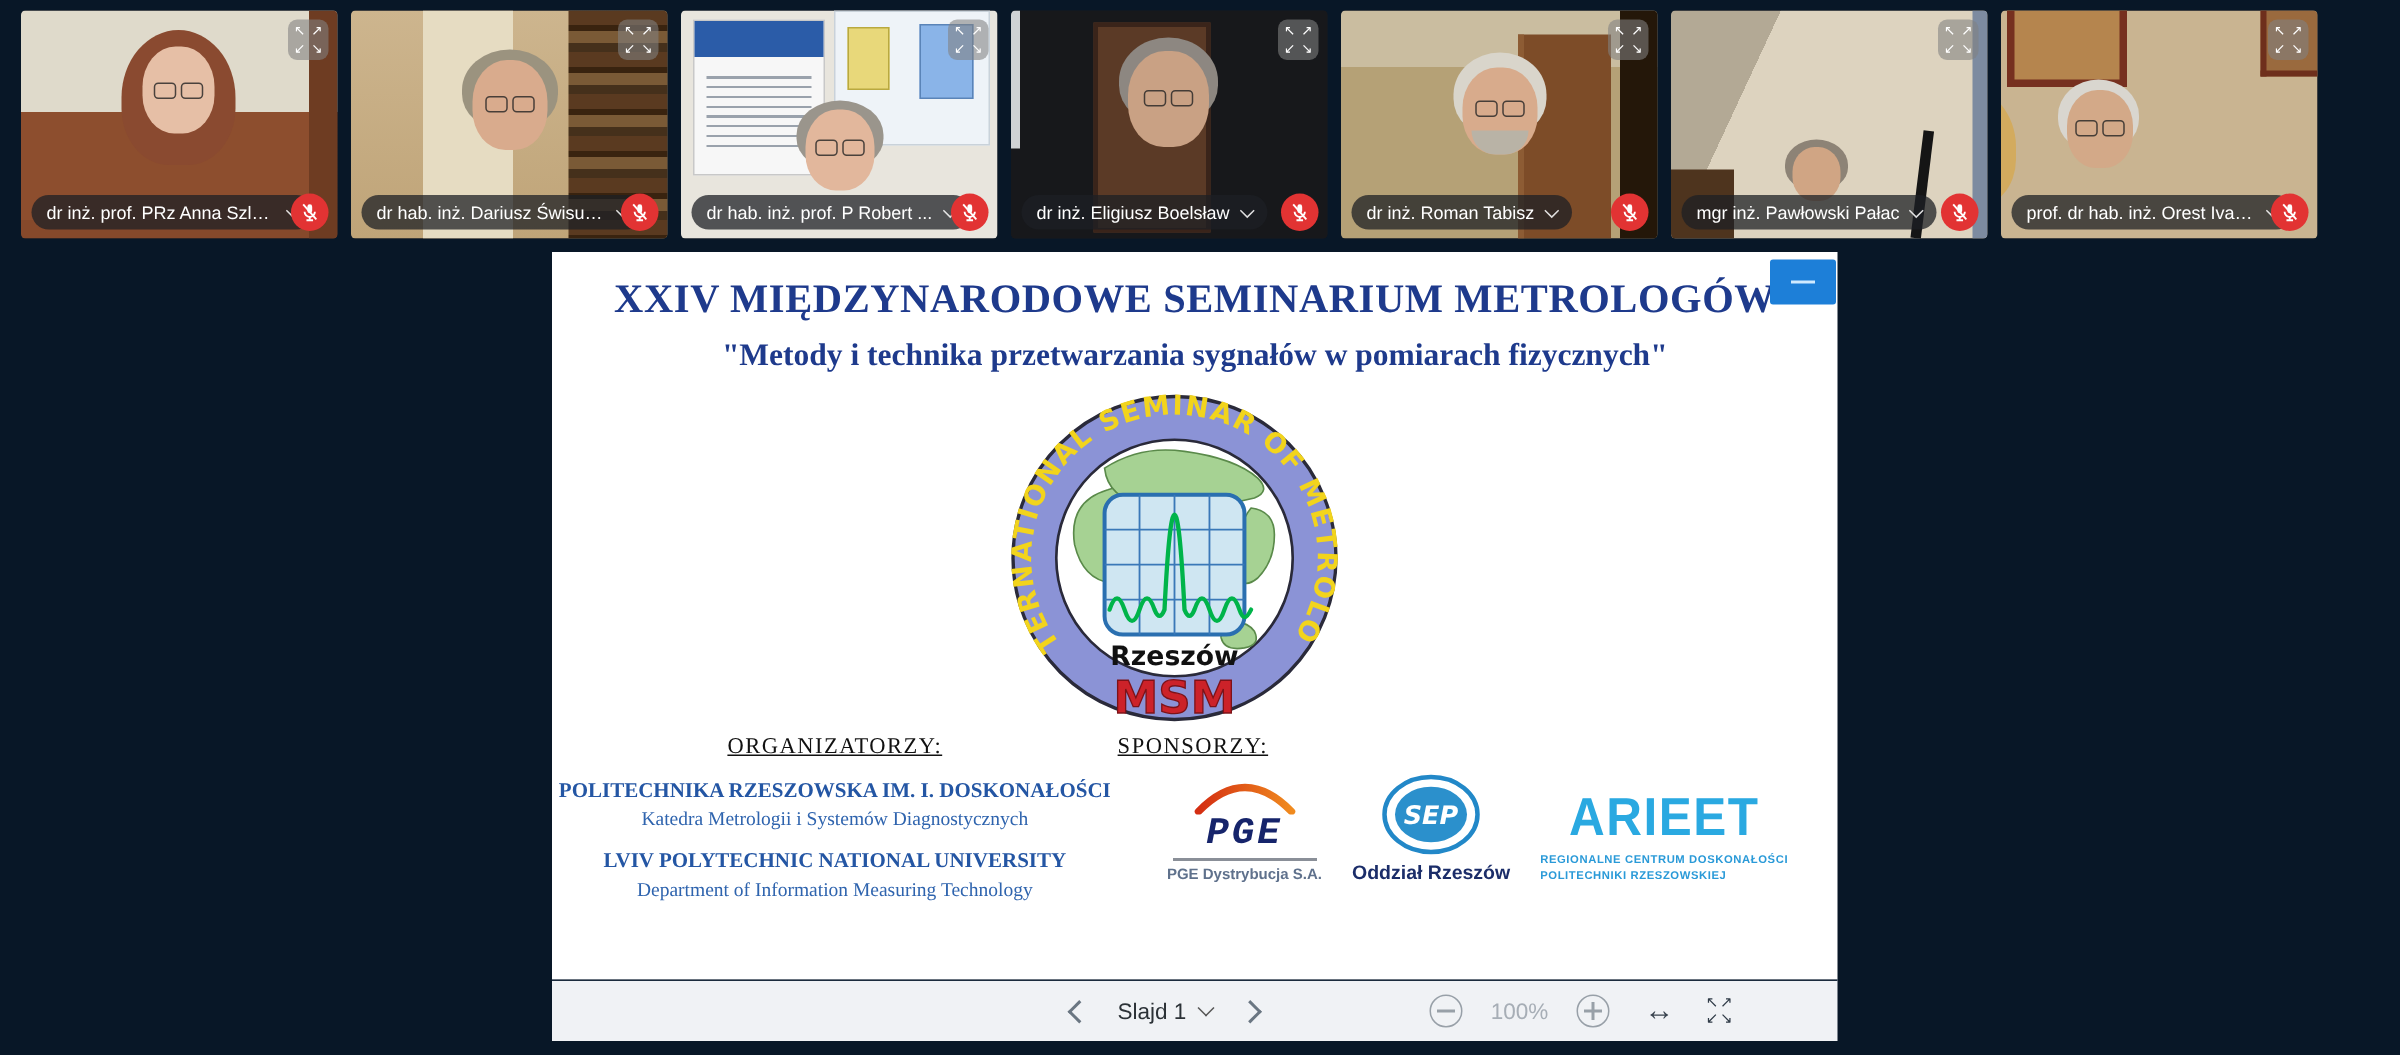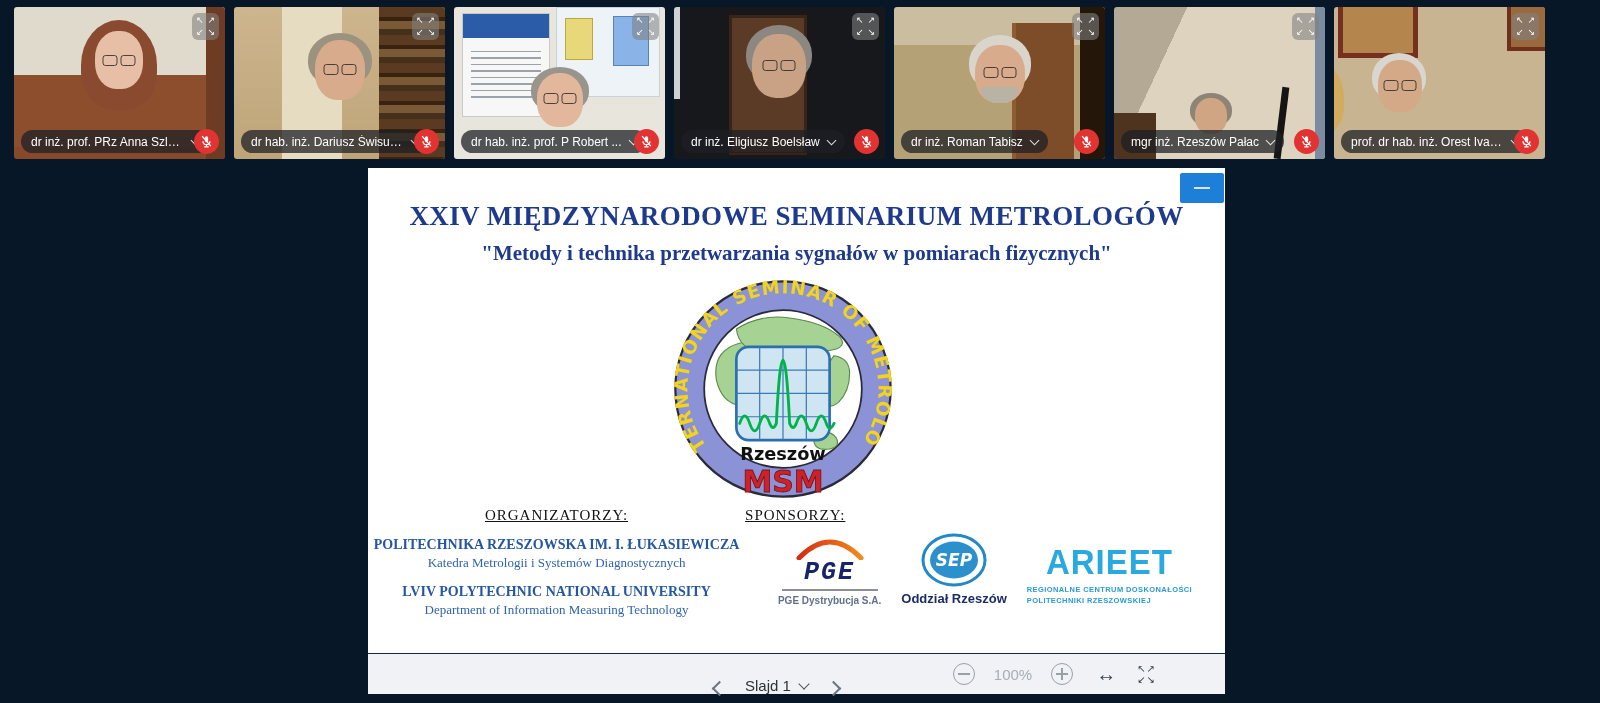--- a/index.html
+++ b/index.html
@@ -97,21 +97,21 @@
   .t7 .glasses{top:20px;}
   .t7 .hair2{right:-10px;top:50px;width:72px;height:82px;background:#d3ab5e;border-radius:50% 50% 40% 40%;}
 
   
   .panel{position:absolute;left:368px;top:168px;width:857px;}
   .slide{position:relative;height:485px;background:#ffffff;}
   .min-btn{position:absolute;top:5px;right:1px;width:44px;height:30px;background:#1d7fd8;border-radius:2px;cursor:pointer;}
   .min-btn::after{content:"";display:block;width:16px;height:2px;background:#cfeaff;margin:14px auto 0;}
 
   .serif{font-family:"Liberation Serif",serif;}
-  .s-title{margin:0;padding-top:33px;text-align:center;font-weight:bold;font-size:27px;
+  .s-title{margin:0;padding-top:16px;text-align:center;font-weight:bold;font-size:27px;
            letter-spacing:.4px;color:#1e3a8c;}
   .s-sub{margin-top:9px;text-align:center;font-weight:bold;font-size:21px;color:#1e3a8c;}
 
   .logo{width:222px;height:222px;margin:12px 0 0 304px;display:block;}
 
   .cols{display:flex;margin-top:6px;}
   .col-org{width:44%;text-align:center;}
   .col-sp{width:56%;text-align:left;}
   .hdr{font-size:15px;color:#111;letter-spacing:1px;text-decoration:underline;font-family:"Liberation Serif",serif;}
   .org-name{margin-top:13px;font-weight:bold;color:#2456a4;font-size:14px;font-family:"Liberation Serif",serif;}
@@ -121,21 +121,21 @@
   .sp{display:flex;flex-direction:column;align-items:center;}
   .pge-word{font-style:italic;font-weight:bold;font-size:25px;color:#16246b;letter-spacing:2px;line-height:1;font-family:Liberation Mono, monospace;}
   .pge-line{width:96px;border-top:2px solid #8a8f98;margin:4px 0 4px;}
   .pge-cap{font-size:10px;font-weight:bold;color:#5f718c;}
   .sep-cap{font-size:13px;font-weight:bold;color:#1b2d69;margin-top:3px;}
   .ari-word{font-weight:bold;font-size:33px;color:#2aa9e1;letter-spacing:1px;line-height:1;transform:scaleY(1.08);}
   .ari-cap{font-size:7.5px;font-weight:bold;color:#2a9ad8;letter-spacing:.4px;line-height:1.5;margin-top:6px;}
 
   
   .controls{height:40px;background:#f0f2f5;border-top:1px solid #1b2b3d;position:relative;}
-  .navgrp{position:absolute;left:346px;top:0;height:100%;display:flex;align-items:flex-end;gap:20px;}
+  .navgrp{position:absolute;left:346px;top:0;height:100%;display:flex;align-items:center;gap:20px;}
   .ch{width:9px;height:9px;border-left:2px solid #6a7682;border-bottom:2px solid #6a7682;cursor:pointer;}
   .ch.l{transform:rotate(45deg);}
   .ch.r{transform:rotate(225deg);}
   .slide-label{font-size:15px;color:#2c3237;display:flex;align-items:center;gap:9px;cursor:pointer;}
   .caret-dn{width:7px;height:7px;border-left:1.6px solid #555;border-bottom:1.6px solid #555;
             transform:rotate(-45deg);margin-top:-4px;}
   .zoomgrp{position:absolute;right:70px;top:0;height:100%;display:flex;align-items:center;gap:19px;}
   .cbtn{width:22px;height:22px;border:1.6px solid #98a0a8;border-radius:50%;position:relative;cursor:pointer;box-sizing:border-box;}
   .cbtn::before{content:"";position:absolute;left:4px;right:4px;top:50%;height:1.6px;margin-top:-.8px;background:#98a0a8;}
   .cbtn.plus::after{content:"";position:absolute;top:4px;bottom:4px;left:50%;width:1.6px;margin-left:-.8px;background:#98a0a8;}
@@ -348,21 +348,21 @@
           <div class="face"></div>
       </div>
     </div>
     <div class="expand">
         <span>↖</span>
         <span>↗</span>
         <span>↙</span>
         <span>↘</span>
       </div>
     <div class="pill">
-      <span class="nm">mgr inż. Rzeszów Pałac</span>
+      <span class="nm">mgr inż. Pawłowski Pałac</span>
       <span class="caret-sm"></span>
     </div>
     <div class="mute">
       <svg width="15" height="15" viewBox="0 0 24 24">
           <g fill="none" stroke="#fff" stroke-width="2">
             <rect x="9.4" y="3.5" width="5.2" height="9.5" rx="2.6" fill="#fff" stroke="none"></rect>
             <path d="M6.5,11.5 a5.5,5.5 0 0 0 11,0"></path>
             <line x1="12" y1="17" x2="12" y2="20"></line>
             <line x1="8.5" y1="20.5" x2="15.5" y2="20.5"></line>
             <line x1="5" y1="3.5" x2="19" y2="19.5"></line>
@@ -445,21 +445,21 @@
         <textPath href="#ringpath" startOffset="50%" text-anchor="middle">INTERNATIONAL SEMINAR OF METROLOGY</textPath>
       </text>
       <text x="100" y="164" text-anchor="middle" font-family="DejaVu Sans, sans-serif" font-size="16" font-weight="bold" fill="#111">Rzeszów</text>
       <text x="100" y="193" text-anchor="middle" font-family="DejaVu Sans, sans-serif" font-size="27" font-weight="bold" fill="#cc2229" stroke="#7c1218" stroke-width="0.8">MSM</text>
     </svg>
 
     <div class="cols">
 
       <div class="col-org">
         <span class="hdr">ORGANIZATORZY:</span>
-        <div class="org-name">POLITECHNIKA RZESZOWSKA IM. I. ŁUKASIEWICZA</div>
+        <div class="org-name">POLITECHNIKA RZESZOWSKA IM. I. DOSKONAŁOŚCI</div>
         <div class="org-dept">Katedra Metrologii i Systemów Diagnostycznych</div>
         <div class="org-name">LVIV POLYTECHNIC NATIONAL UNIVERSITY</div>
         <div class="org-dept">Department of Information Measuring Technology</div>
       </div>
 
       <div class="col-sp">
         <span class="hdr">SPONSORZY:</span>
         <div class="sp-row">
           <div class="sp" style="font-family:'Liberation Sans',sans-serif;">
             <svg width="72" height="24" viewBox="0 0 72 24">

